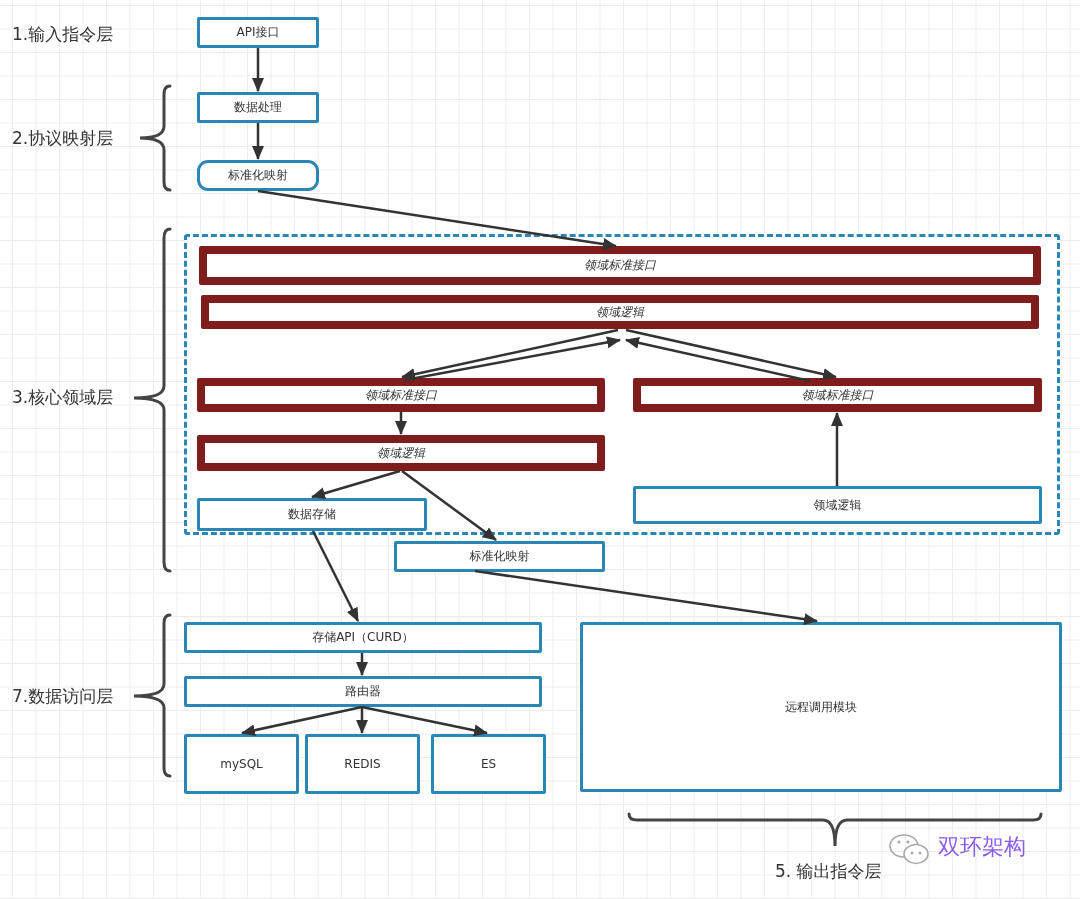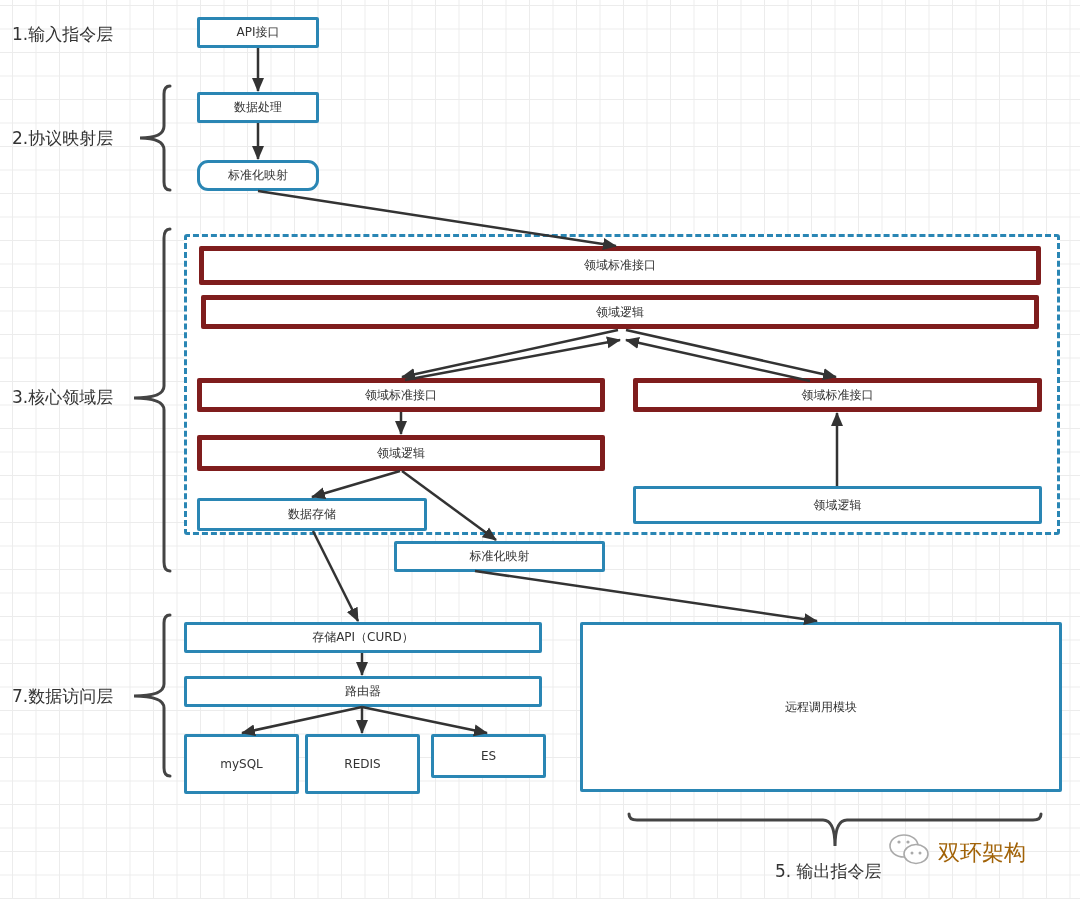--- a/index.html
+++ b/index.html
@@ -14,28 +14,28 @@
     font-family: "DejaVu Sans", "Liberation Sans", sans-serif;
     color: #333;
   }
   .layer-label { position: absolute; font-size: 17px; color: #333; white-space: nowrap; line-height: 20px; }
   .box {
     position: absolute; box-sizing: border-box; background: #fff;
     display: flex; align-items: center; justify-content: center;
     font-size: 12px; color: #333; border-radius: 2px; white-space: nowrap;
   }
   .blue { border: 3px solid #2a86b4; }
-  .pink { border: 5px solid #7f1d1d; }
+  .pink { border: 8px solid #7f1d1d; font-style: italic; }
   .dashed-region {
     position: absolute; box-sizing: border-box;
     left: 184px; top: 234px; width: 876px; height: 301px;
     border: 3px dashed #2a86b4; background: #fff; border-radius: 3px;
   }
   svg.overlay { position: absolute; left: 0; top: 0; width: 1080px; height: 899px; pointer-events: none; }
-  .watermark { position: absolute; left: 888px; top: 832px; display: flex; align-items: flex-end; gap: 6px; color: #a16207; font-size: 22px; }
+  .watermark { position: absolute; left: 888px; top: 832px; display: flex; align-items: flex-start; gap: 6px; color: #8b5cf6; font-size: 22px; }
 </style>
 </head>
 <body>
 
 <div class="layer-label" style="left:12px; top:24px;">1.输入指令层</div>
 <div class="layer-label" style="left:12px; top:128px;text-align:right;">2.协议映射层</div>
 <div class="layer-label" style="left:12px; top:387px;">3.核心领域层</div>
 <div class="layer-label" style="left:12px; top:686px;">7.数据访问层</div>
 <div class="layer-label" style="left:775px; top:861px;">5. 输出指令层</div>
 
@@ -51,21 +51,21 @@
 <div class="box pink" style="left:197px; top:435px; width:408px; height:36px;">领域逻辑</div>
 <div class="box pink" style="left:633px; top:378px; width:409px; height:34px;">领域标准接口</div>
 <div class="box blue" style="left:633px; top:486px; width:409px; height:38px;">领域逻辑</div>
 <div class="box blue" style="left:197px; top:498px; width:230px; height:33px;">数据存储</div>
 <div class="box blue" style="left:394px; top:541px; width:211px; height:31px;">标准化映射</div>
 
 <div class="box blue" style="left:184px; top:622px; width:358px; height:31px;">存储API（CURD）</div>
 <div class="box blue" style="left:184px; top:676px; width:358px; height:31px;">路由器</div>
 <div class="box blue" style="left:184px; top:734px; width:115px; height:60px;">mySQL</div>
 <div class="box blue" style="left:305px; top:734px; width:115px; height:60px;">REDIS</div>
-<div class="box blue" style="left:431px; top:734px; width:115px; height:44px;">ES</div>
+<div class="box blue" style="left:431px; top:734px; width:115px; height:60px;">ES</div>
 
 <div class="box blue" style="left:580px; top:622px; width:482px; height:170px;">远程调用模块</div>
 
 <svg class="overlay" viewBox="0 0 1080 899">
   <defs>
     <marker id="ah" markerWidth="10" markerHeight="10" refX="9" refY="5" orient="auto" markerUnits="userSpaceOnUse">
       <path d="M0,0 L10,5 L0,10 z" fill="#333"></path>
     </marker>
     <marker id="ahl" markerWidth="14" markerHeight="14" refX="13" refY="7" orient="auto" markerUnits="userSpaceOnUse">
       <path d="M0,1 L14,7 L0,13 z" fill="#333"></path>

